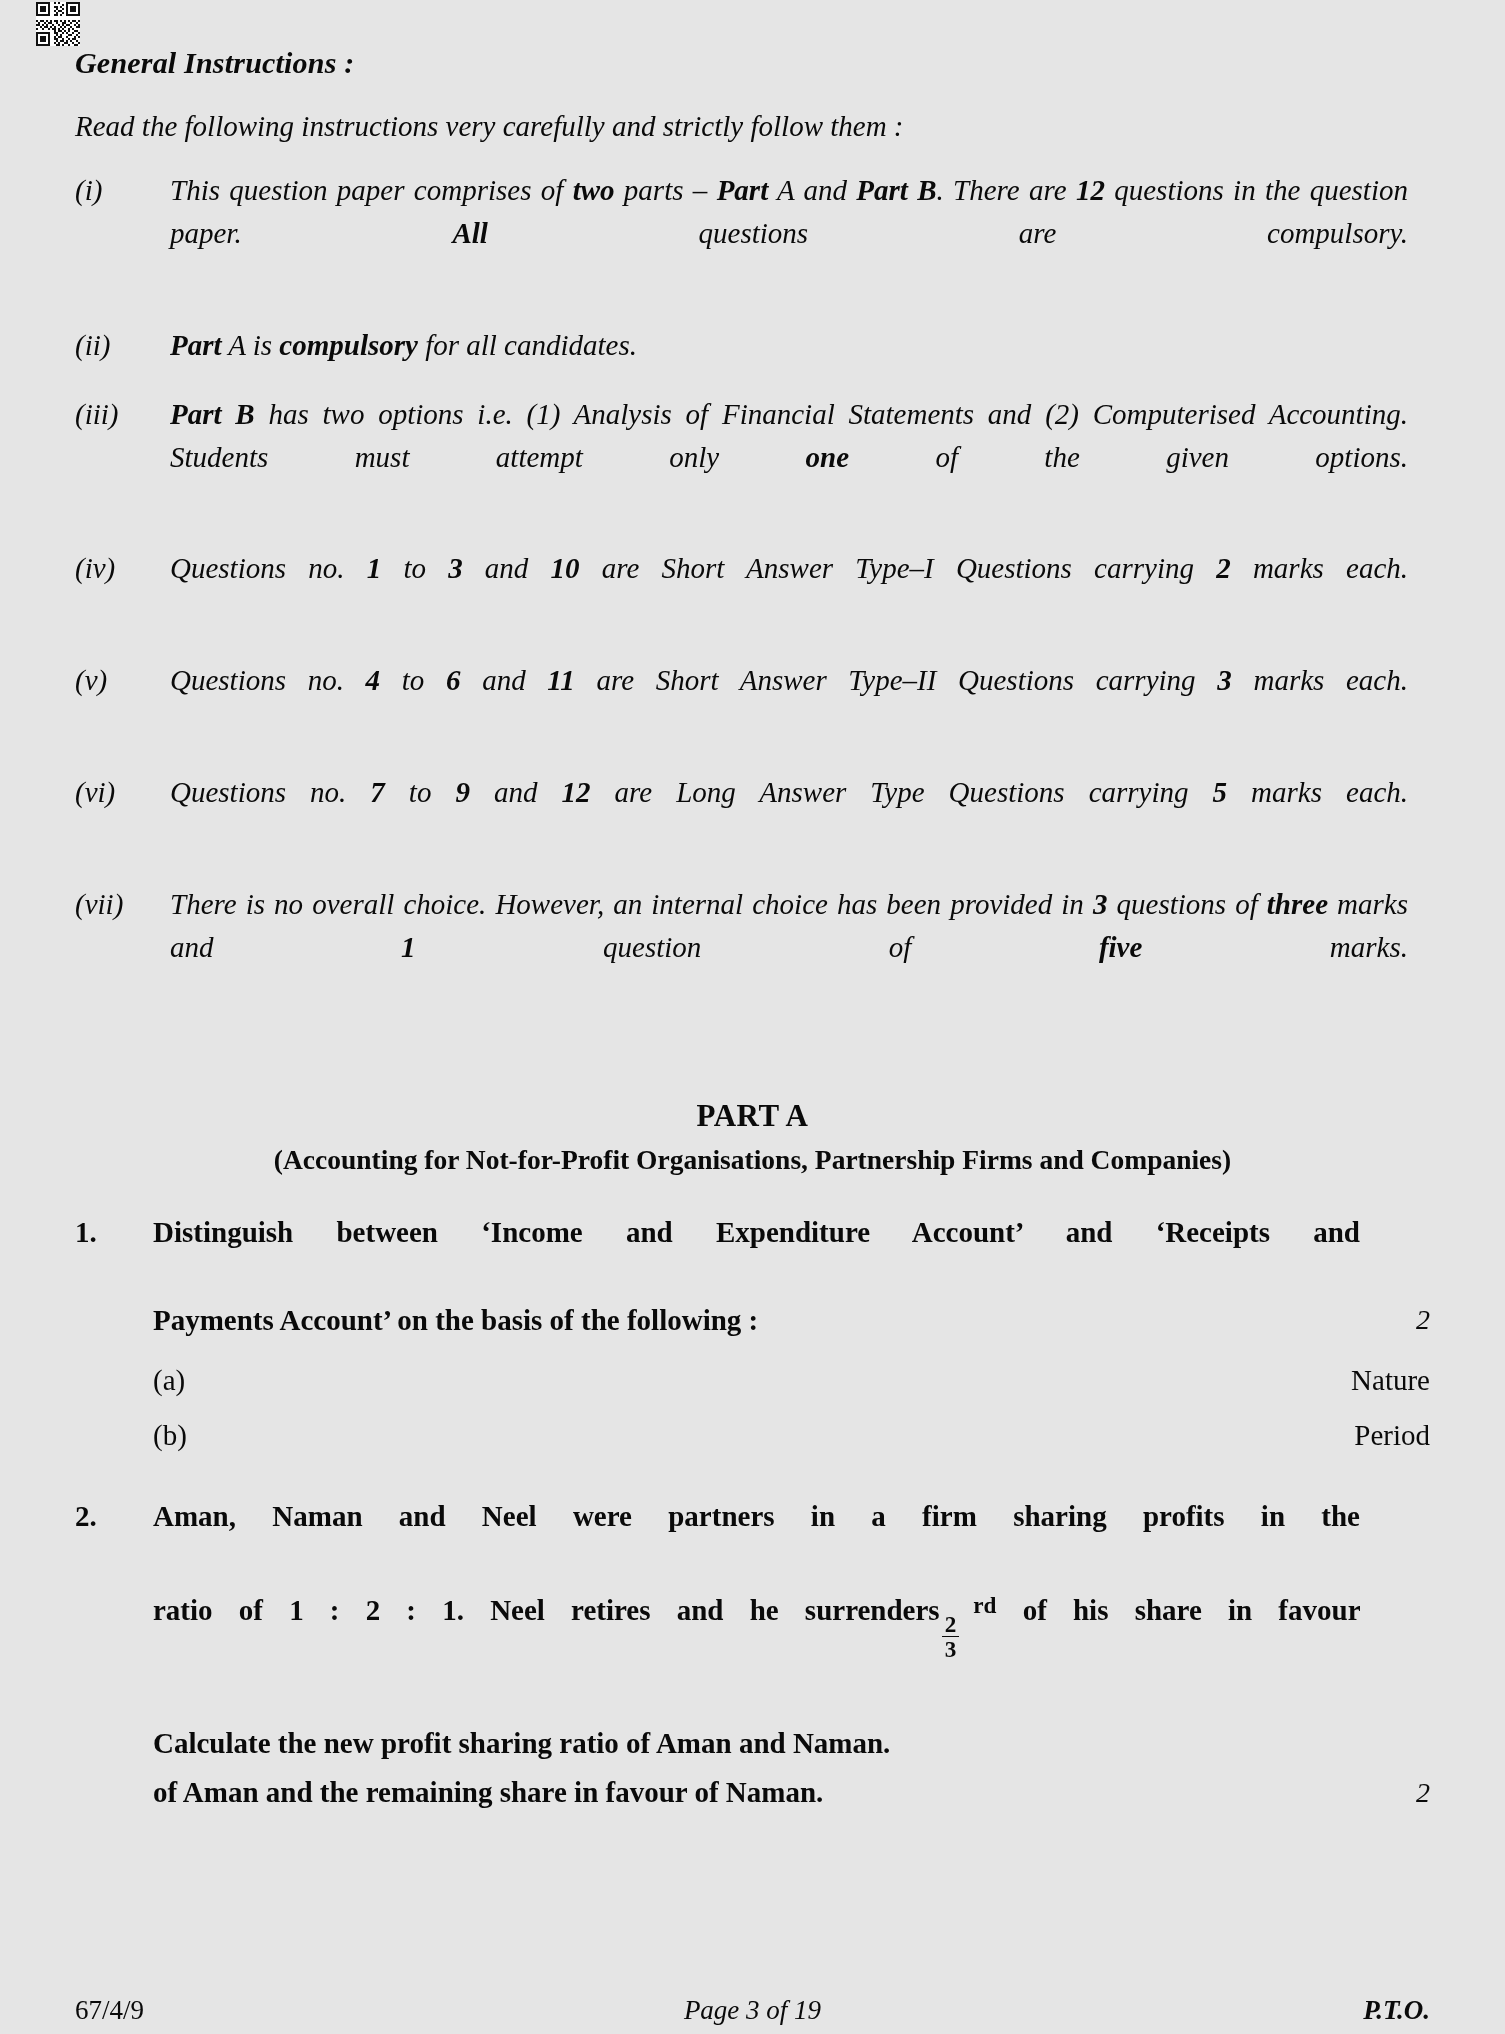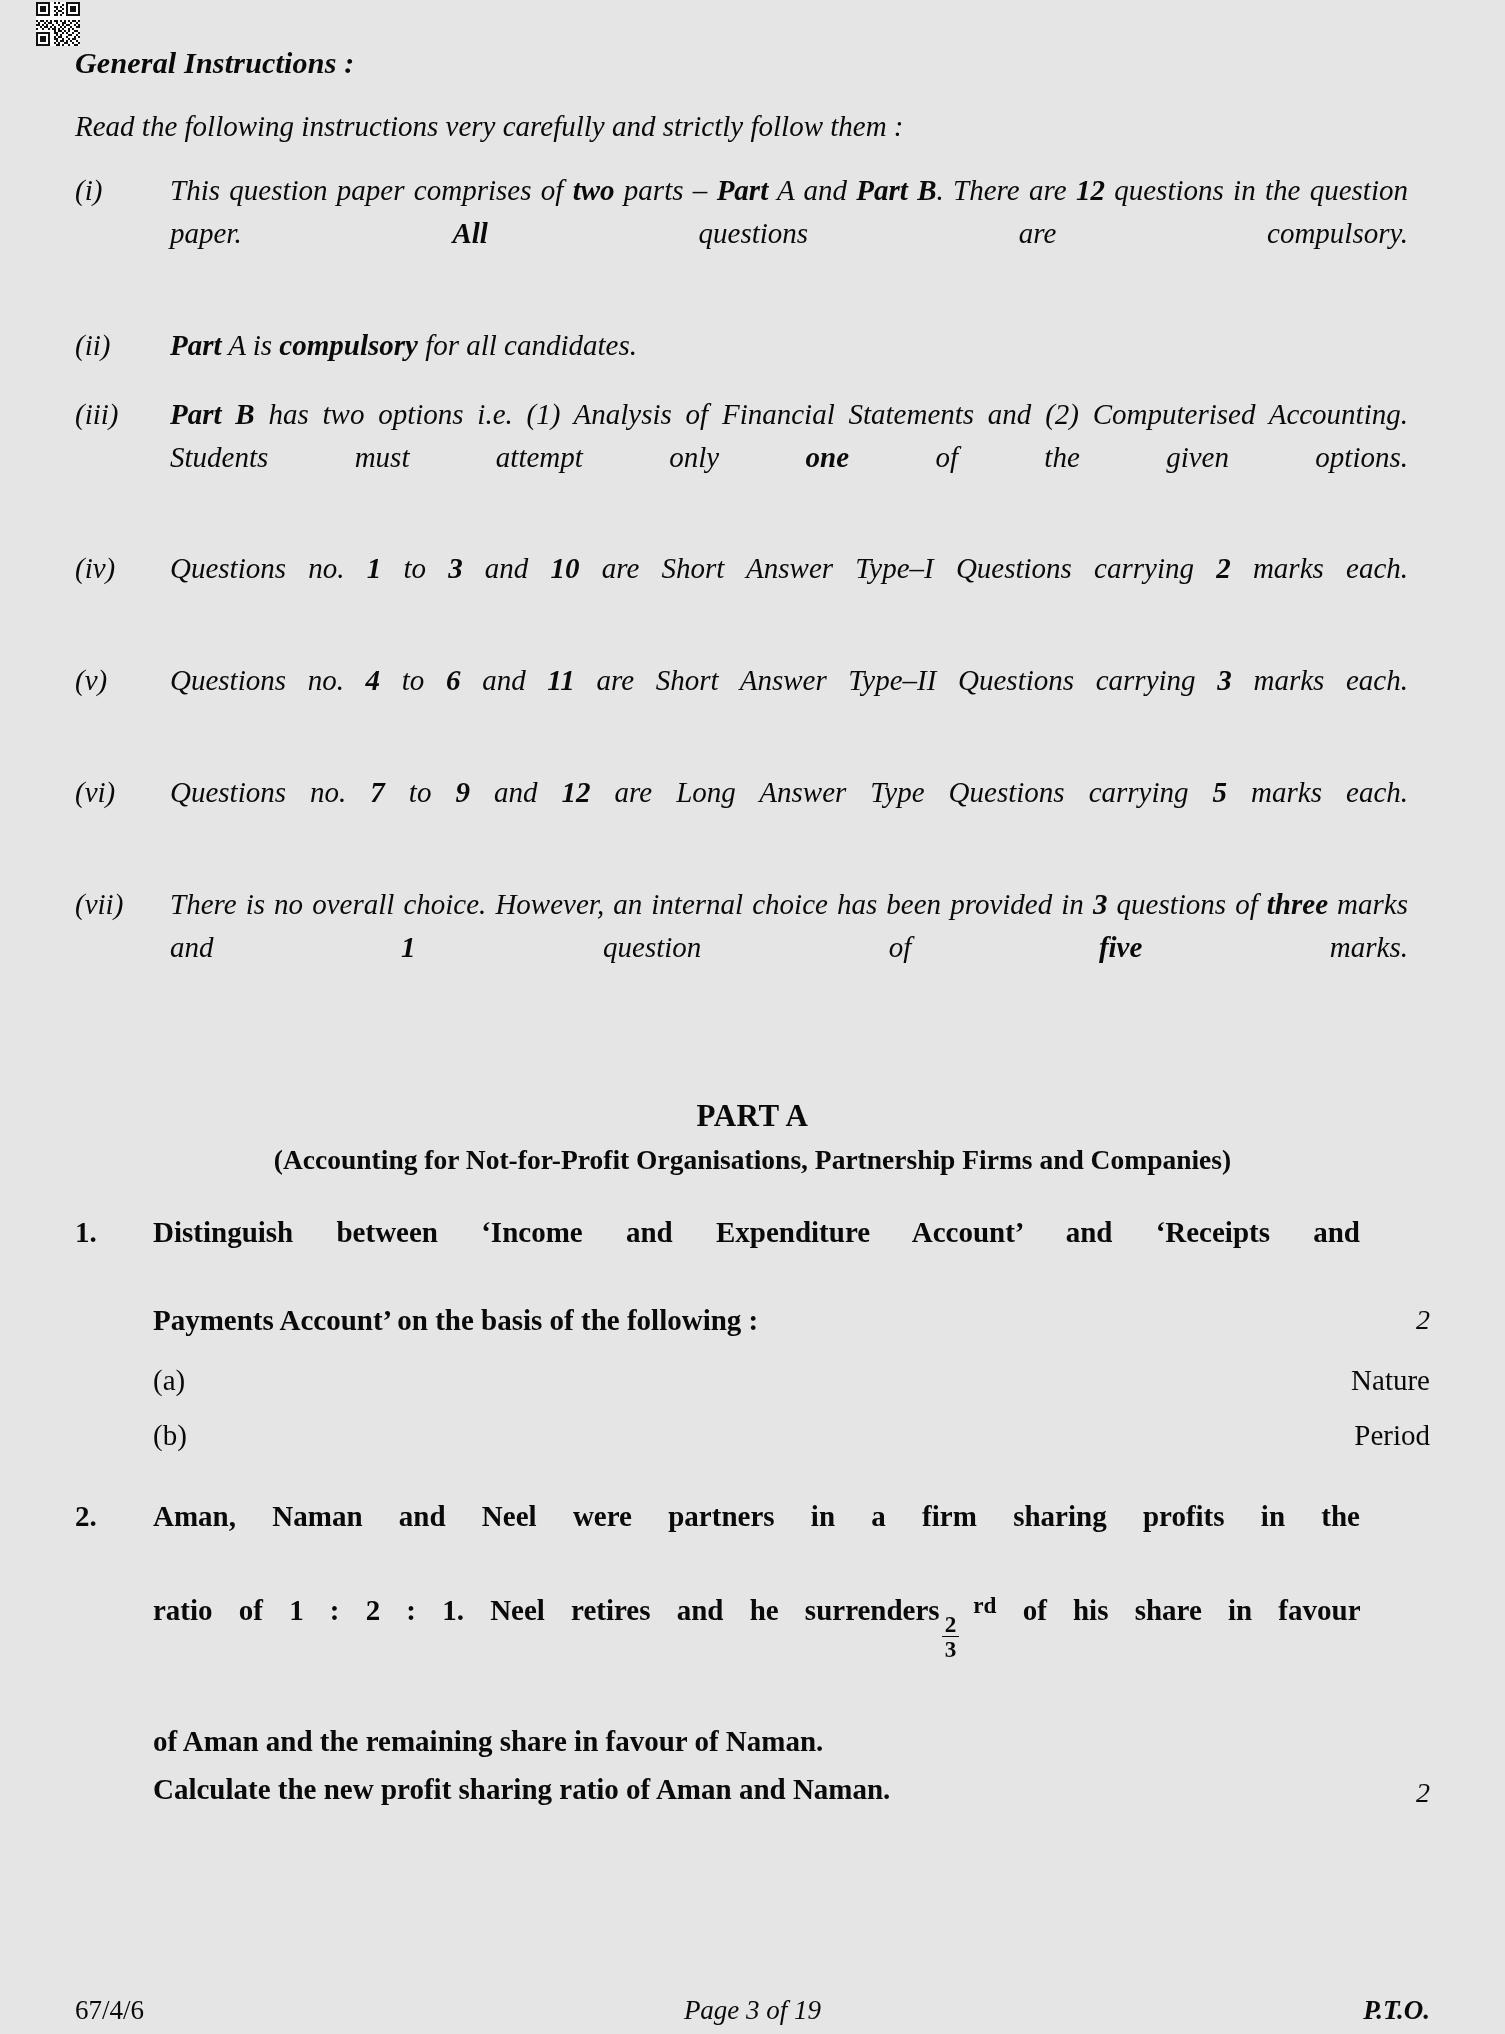--- a/index.html
+++ b/index.html
@@ -389,25 +389,25 @@
   <div class="q" style="margin-top:42px;">
     <div class="qnum">2.</div>
     <div class="qbody">
       <span class="qline just">Aman, Naman and Neel were partners in a firm sharing profits in the</span>
       <span class="qline just" style="line-height:1.95;">
         <span>ratio of 1 : 2 : 1. Neel retires and he surrenders</span><span class="frac">
             <span class="num">2</span>
             <span class="den">3</span>
           </span><span class="sup-rd">rd</span>&nbsp;<span>of his share in favour</span>
       </span>
+      <span class="qline" style="line-height:1.75;">Calculate the new profit sharing ratio of Aman and Naman.</span>
       <span class="qline" style="line-height:1.6;">of Aman and the remaining share in favour of Naman.</span>
-      <span class="qline" style="line-height:1.75;">Calculate the new profit sharing ratio of Aman and Naman.</span>
     </div>
     <div class="qmarks">2</div>
   </div>
 
   <div class="footer">
-    <div class="f-left">67/4/6</div>
+    <div class="f-left">67/4/9</div>
     <div class="f-center">Page 3 of 19</div>
     <div class="f-right">P.T.O.</div>
   </div>
 
 </div>
 
 </body></html>

